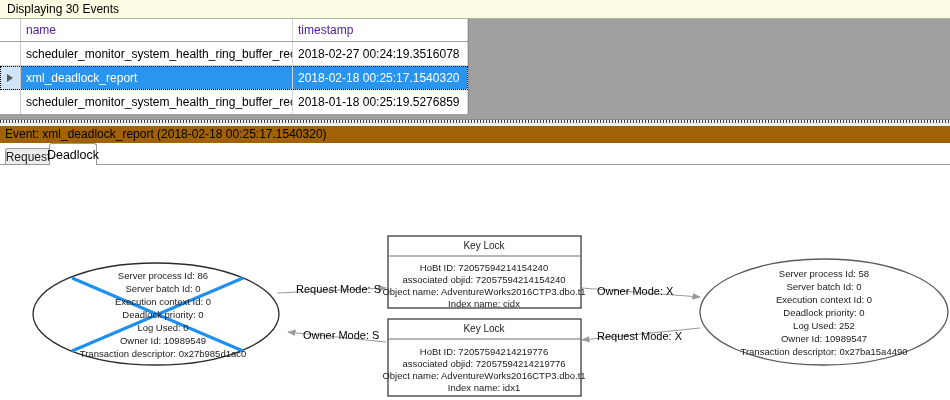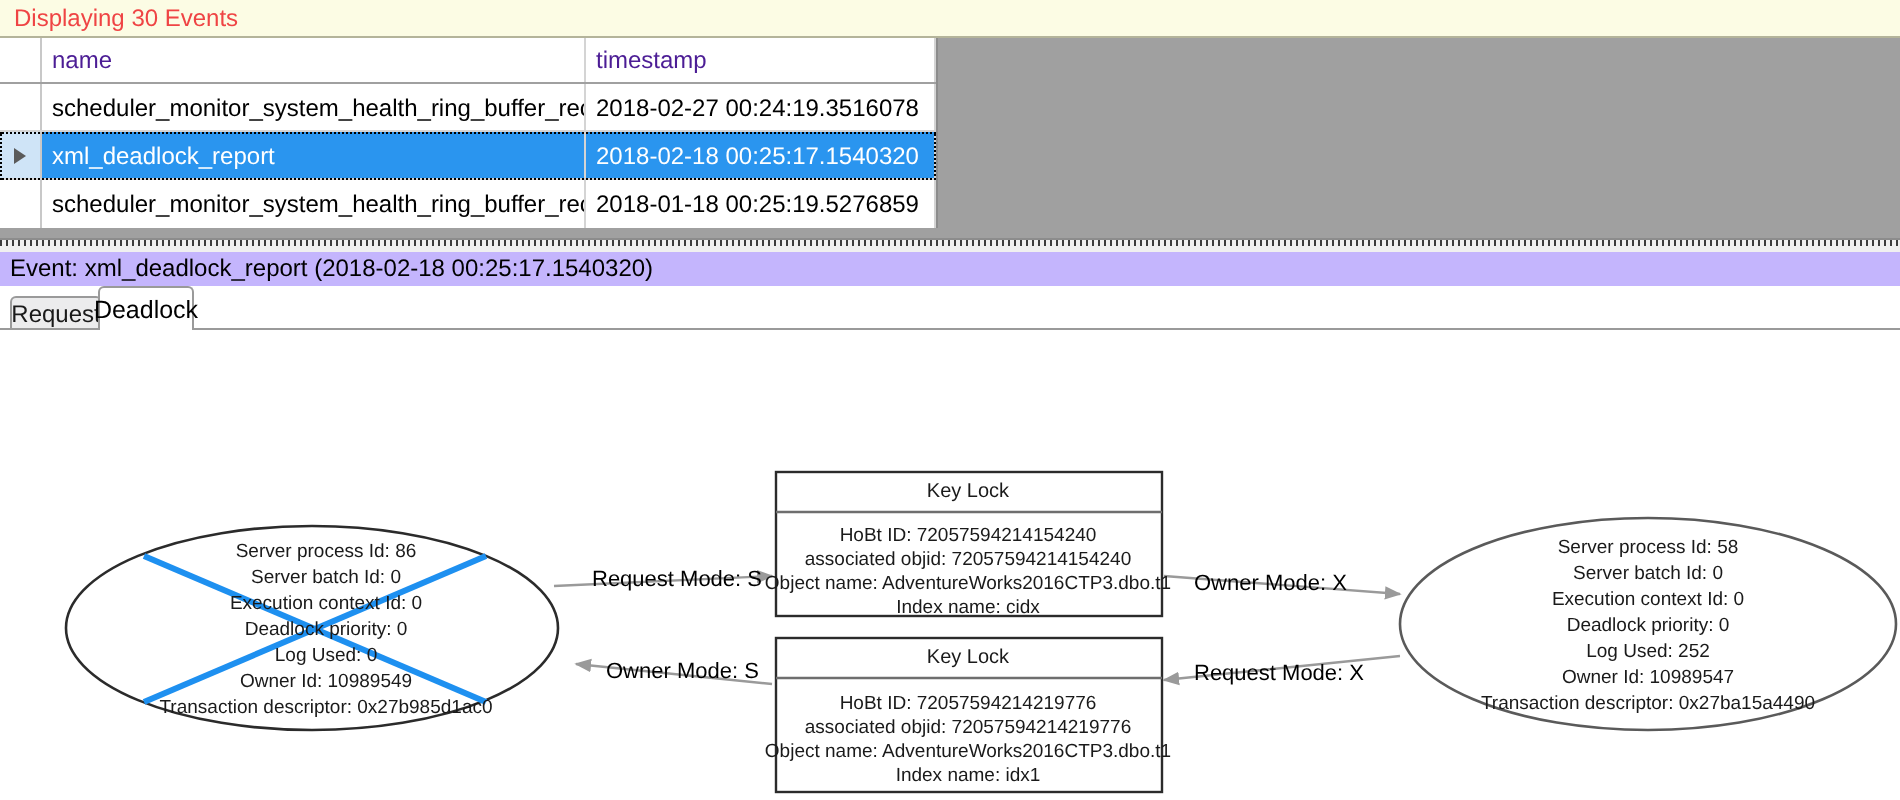--- a/index.html
+++ b/index.html
@@ -23,21 +23,21 @@
     left: 0; top: 0;
     width: 950px; height: 19px;
     background: #fcfce4;
     border-bottom: 1px solid #b4b49a;
     box-sizing: border-box;
   }
   .banner-text {
     position: absolute;
     left: 7px; top: 2px;
     font-size: 12px;
-    color: #ef4444;
+    color: #000000;
     white-space: nowrap;
   }
 
   
   .grid-host {
     position: absolute;
     left: 0; top: 19px;
     width: 950px; height: 100px;
     background: #a0a0a0;
     box-sizing: border-box;
@@ -113,21 +113,21 @@
     background-image: repeating-linear-gradient(90deg,
       #000 0px, #000 1px, transparent 1px, transparent 3px);
     opacity: 0.75;
   }
 
   
   .event-header {
     position: absolute;
     left: 0; top: 126px;
     width: 950px; height: 17px;
-    background: #c4b5fd;
+    background: #a16207;
   }
   .event-header-text {
     position: absolute;
     left: 5px; top: 1px;
     font-size: 12px;
     white-space: nowrap;
   }
 
   
   .tabstrip {

